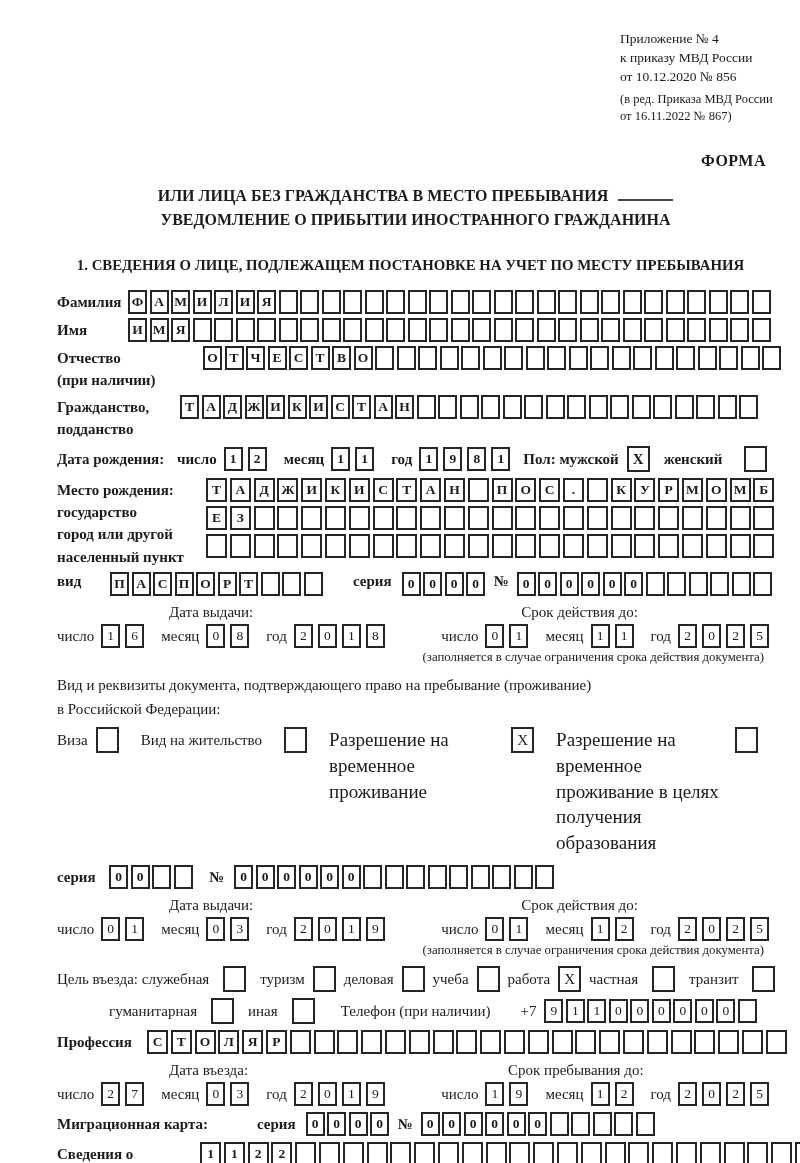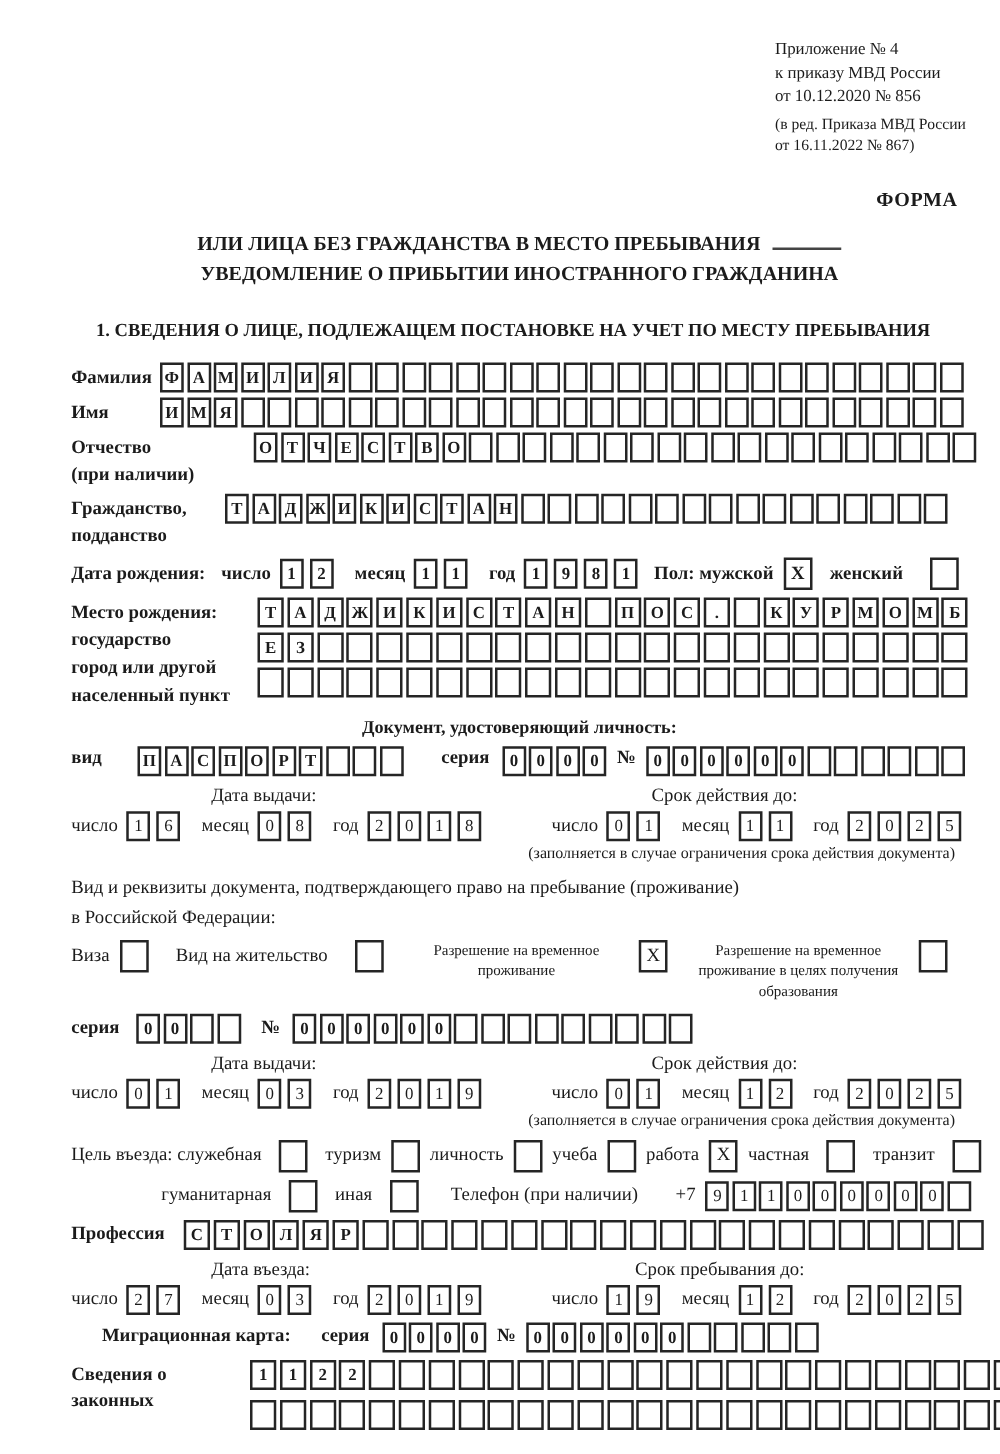--- a/index.html
+++ b/index.html
@@ -51,21 +51,21 @@
   .gap8 { width: 8px; flex: none; } .gap14 { width: 14px; flex: none; } .gap22 { width: 22px; flex: none; }
 
   .lw71 { width: 71px; } .lw146 { width: 146px; } .lw123 { width: 123px; } .lw149 { width: 149px; } .lw88 { width: 88px; }
   .mt6 { margin-top: 6px; }
 
   .doc-head { text-align: center; font-weight: bold; font-size: 14.5px; margin: 6px 0 6px; }
   .intro { font-size: 15px; line-height: 1.6; }
 
   .cbrow { display: flex; align-items: flex-start; margin: 6px 0 10px; }
   .cb-item { display: flex; align-items: flex-start; }
-  .cb-text-c { font-size: 12px; line-height: 1.35; text-align: center; }
+  .cb-text-c { font-size: 19px; line-height: 1.35; text-align: left; }
 
   .purpose-row { display: flex; align-items: center; margin: 4px 0 6px; }
   .purpose-row .flabel { padding-top: 0; }
   .bp-rows .cells { margin-bottom: 4px; }
   .rep-rows .cells { margin-bottom: 8px; }
 </style>
 </head>
 <body>
 
 <div class="page">
@@ -338,21 +338,20 @@
           <div class="cell"></div>
           <div class="cell"></div>
           <div class="cell"></div>
           <div class="cell"></div>
           <div class="cell"></div>
           <div class="cell"></div>
         </div>
     </div>
   </div>
 
-  <div class="doc-head">Документ, удостоверяющий личность:</div>
 
   <div class="frow" style="align-items:flex-start;">
     <span class="flabel" style="width:53px;padding-top:0;">вид</span>
     <div class="cells">
         <div class="cell">П</div>
         <div class="cell">А</div>
         <div class="cell">С</div>
         <div class="cell">П</div>
         <div class="cell">О</div>
         <div class="cell">Р</div>
@@ -514,21 +513,21 @@
 
   <div class="purpose-row">
     <span class="flabel">Цель въезда: служебная</span>
     <div class="gap14"></div>
     <div class="cbox"></div>
     <div class="gap14"></div>
     <span class="flabel">туризм</span>
     <div class="gap8"></div>
     <div class="cbox"></div>
     <div class="gap8"></div>
-    <span class="flabel">личность</span>
+    <span class="flabel">деловая</span>
     <div class="gap8"></div>
     <div class="cbox"></div>
     <div class="gap8"></div>
     <span class="flabel">учеба</span>
     <div class="gap8"></div>
     <div class="cbox"></div>
     <div class="gap8"></div>
     <span class="flabel">работа</span>
     <div class="gap8"></div>
     <div class="cbox">X</div>
@@ -536,21 +535,21 @@
     <span class="flabel">частная</span>
     <div class="gap14"></div>
     <div class="cbox"></div>
     <div class="gap14"></div>
     <span class="flabel">транзит</span>
     <div class="gap14"></div>
     <div class="cbox"></div>
   </div>
 
   <div class="purpose-row">
-    <span class="flabel" style="margin-left:72px;">гуманитарная</span>
+    <span class="flabel" style="margin-left:52px;">гуманитарная</span>
     <div class="gap14"></div>
     <div class="cbox"></div>
     <div class="gap14"></div>
     <span class="flabel">иная</span>
     <div class="gap14"></div>
     <div class="cbox"></div>
     <span class="flabel" style="margin-left:26px;">Телефон (при наличии)</span>
     <span class="flabel" style="margin:0 8px 0 30px;">+7</span>
     <div class="cells">
         <div class="cell">9</div>
@@ -625,21 +624,21 @@
         <div class="cell">1</div>
         <div class="cell">2</div>
         <span class="dlabel">год</span>
         <div class="cell">2</div>
         <div class="cell">0</div>
         <div class="cell">2</div>
         <div class="cell">5</div>
       </div>
   </div>
 
-  <div class="frow mt6" style="align-items:center;text-align:center;">
+  <div class="frow mt6" style="align-items:center;">
     <span class="flabel" style="width:200px;padding-top:0;">Миграционная карта:</span>
     <span class="flabel" style="margin-right:10px;padding-top:0;">серия</span>
     <div class="cells">
         <div class="cell">0</div>
         <div class="cell">0</div>
         <div class="cell">0</div>
         <div class="cell">0</div>
       </div>
     <span class="flabel" style="margin:0 8px 0 6px;padding-top:0;">№</span>
     <div class="cells">

